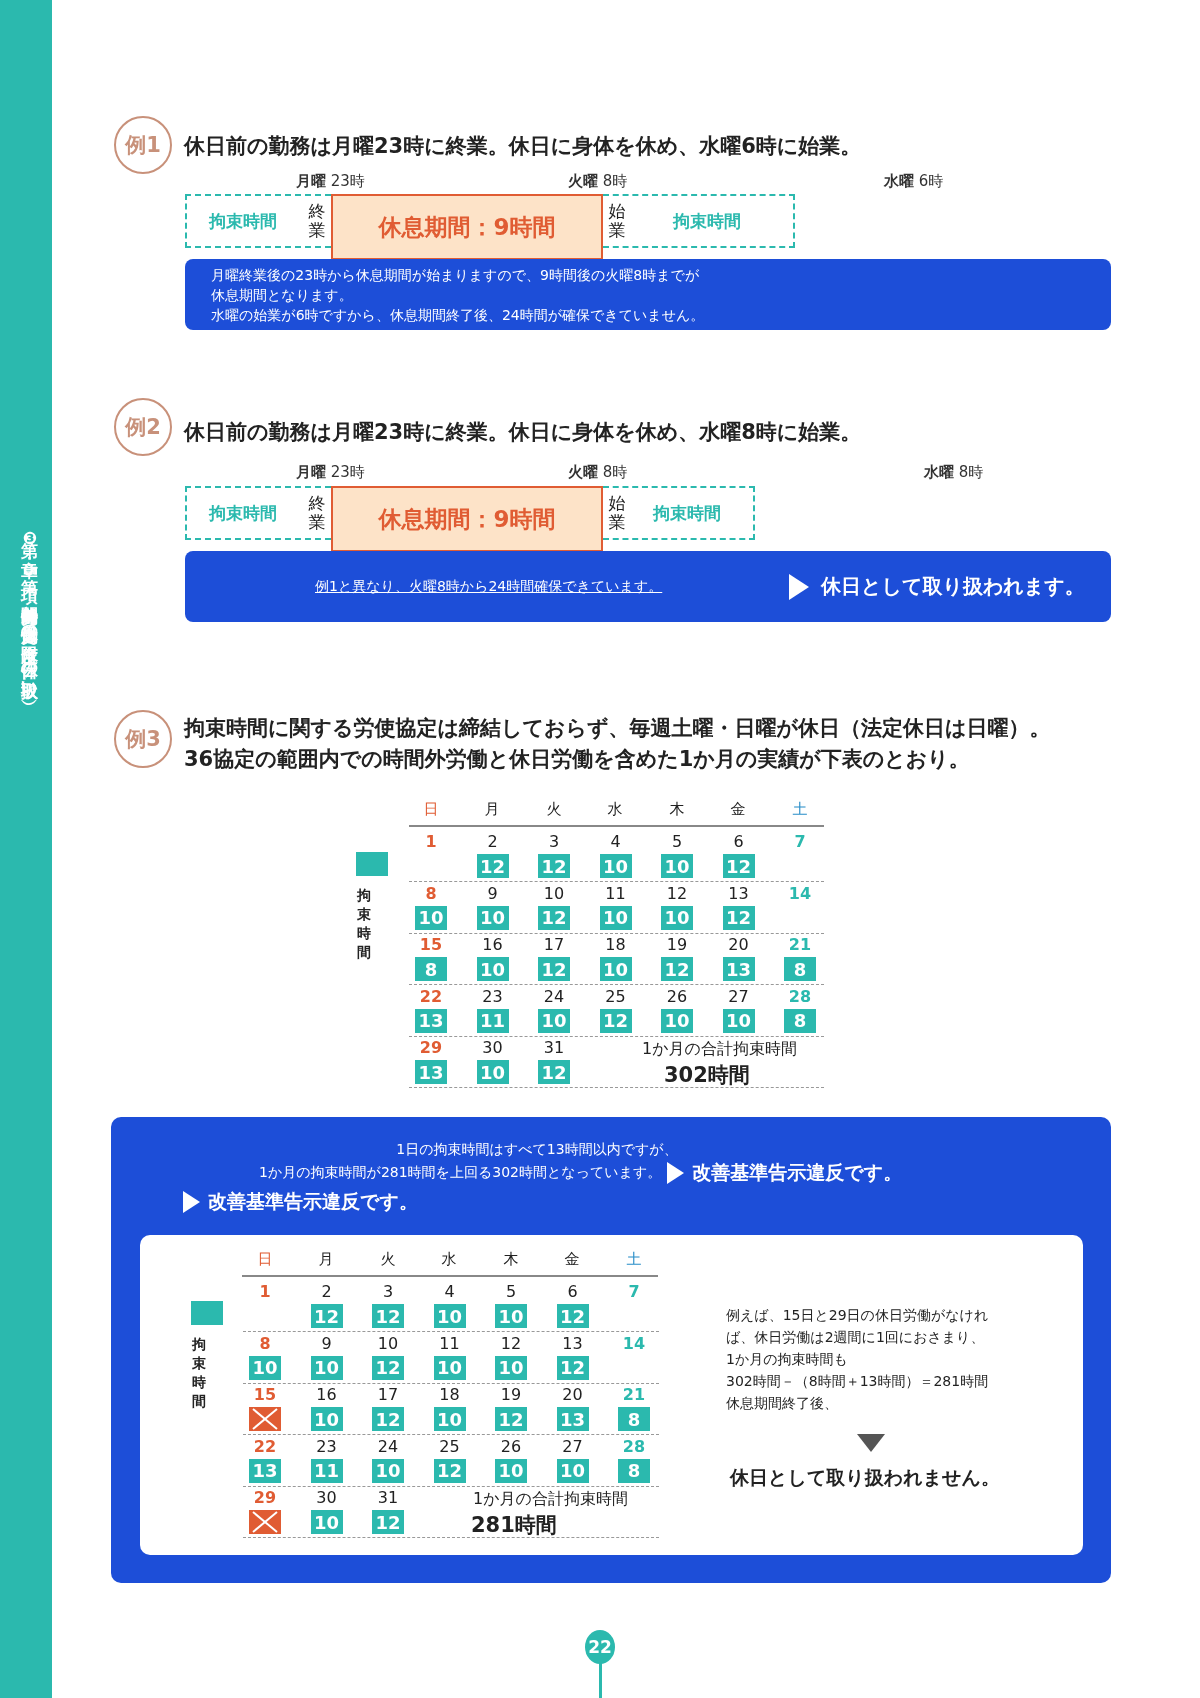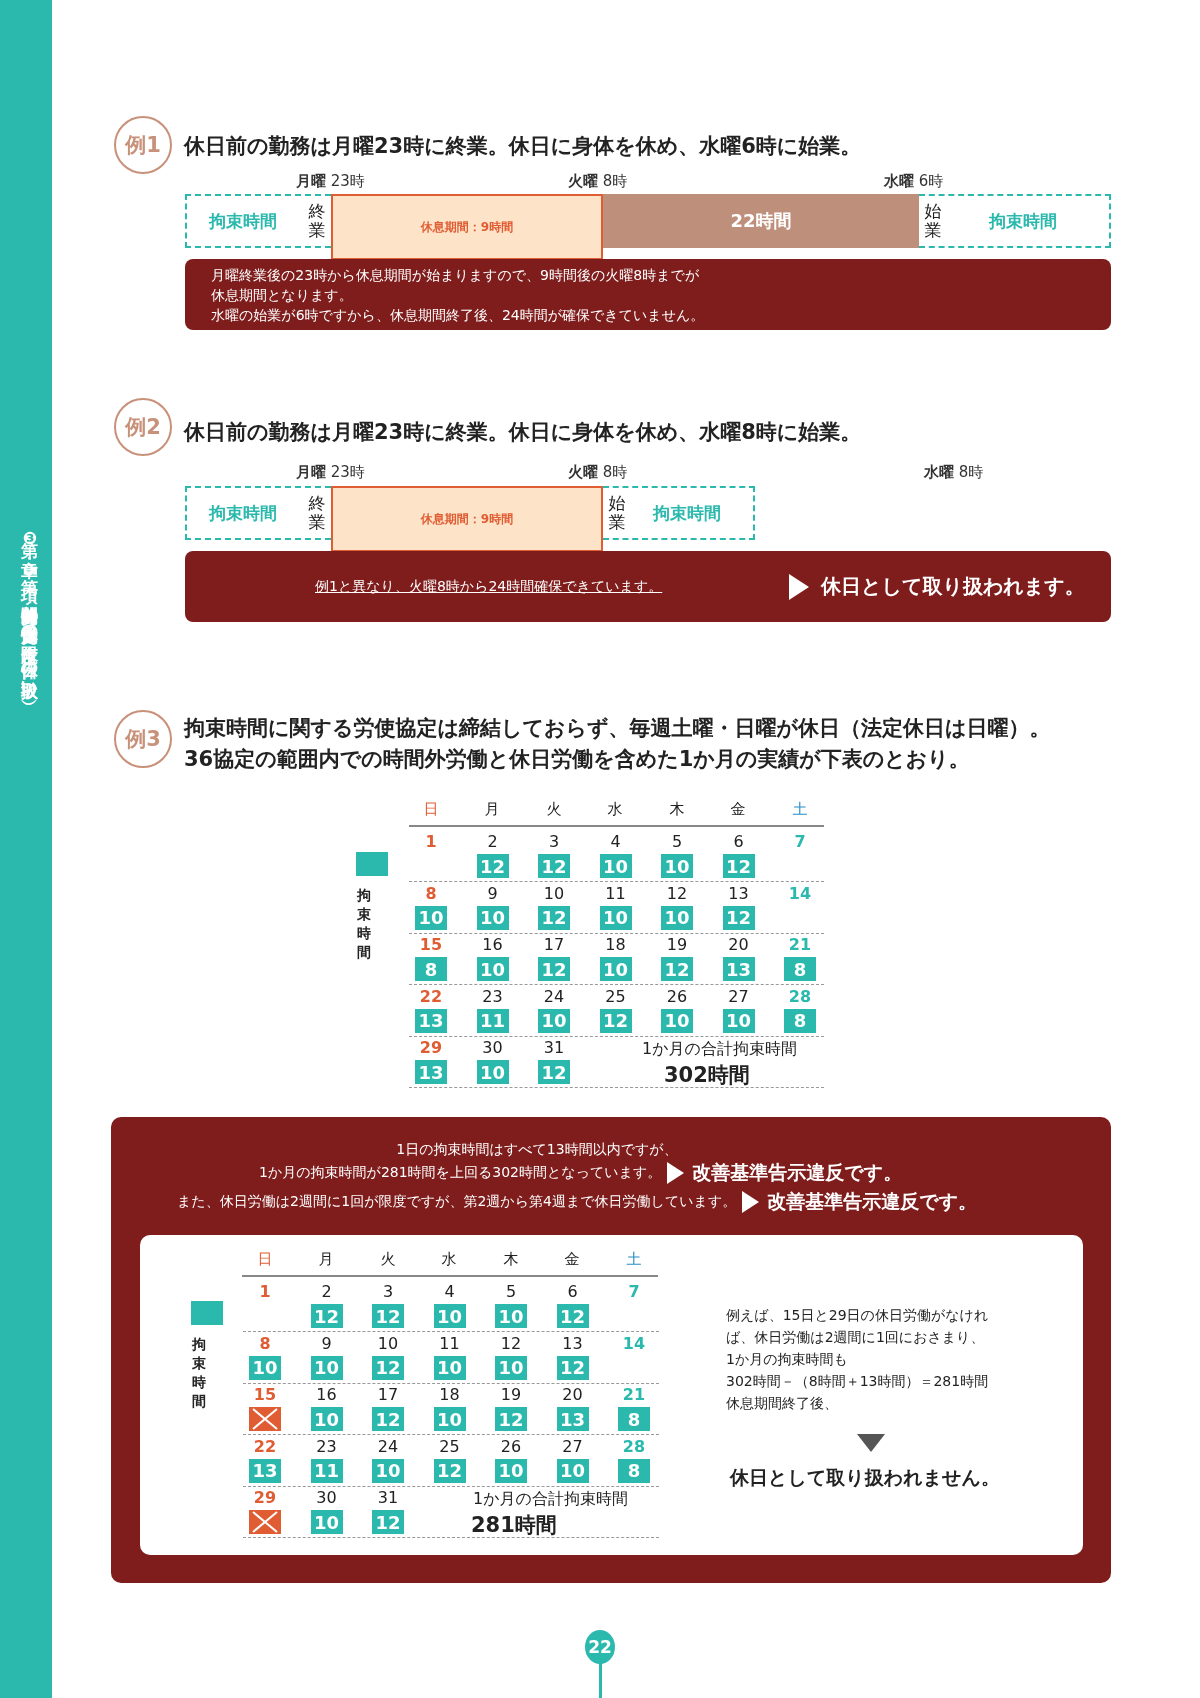--- a/index.html
+++ b/index.html
@@ -8,27 +8,27 @@
   .sidebar { position: absolute; left: 0; top: 0; width: 52px; height: 1698px; background: #2bb9ae; }
   .sidebar-text { position: absolute; left: 12px; top: 528px; width: 28px; color: #fff; font-weight: bold;
                   font-size: 17px; line-height: 21.6px; text-align: center; writing-mode: vertical-rl; letter-spacing: 0; }
   .badge { position: absolute; width: 58px; height: 58px; border: 2px solid #c8917a; border-radius: 50%;
            color: #c8917a; font-size: 21px; display: flex; align-items: center; justify-content: center; font-weight: bold; }
   .heading { position: absolute; font-weight: bold; font-size: 21px; color: #222; white-space: nowrap; }
   .time-label { position: absolute; font-size: 15px; white-space: nowrap; color: #333; }
   .time-label b { font-weight: bold; }
   .bar { position: absolute; height: 54px; display: flex; }
   .seg-dash { border: 2px dashed #2bb9ae; background: #fff; position: relative; height: 54px; }
-  .seg-rest { background: #fde3c8; border: 2px solid #e05c33; color: #e05c33; font-weight: bold; font-size: 12px;
+  .seg-rest { background: #fde3c8; border: 2px solid #e05c33; color: #e05c33; font-weight: bold; font-size: 23px;
               display: flex; align-items: center; justify-content: center; height: 66px; }
   .seg-off { background: #be8f7b; color: #fff; font-weight: bold; font-size: 18px; display: flex; align-items: center;
              justify-content: center; height: 54px; }
   .seg-kanji { position: absolute; font-size: 17px; line-height: 19px; width: 20px; text-align: center; color: #222; }
   .seg-teal { position: absolute; color: #2bb9ae; font-weight: bold; font-size: 17px; white-space: nowrap; }
-  .note-box { position: absolute; background: #7f1d1d; border-radius: 8px; color: #fff; }
+  .note-box { position: absolute; background: #1d4ed8; border-radius: 8px; color: #fff; }
   .note-small { position: absolute; font-size: 14px; line-height: 20px; white-space: nowrap; }
   .note-big { position: absolute; font-size: 20px; font-weight: bold; white-space: nowrap; display: flex; align-items: center; }
   .tri { display: inline-block; width: 0; height: 0; border-top: 13px solid transparent; border-bottom: 13px solid transparent;
          border-left: 20px solid #fff; margin-right: 12px; }
   .cal { position: absolute; }
   .cal-head { position: absolute; font-size: 15px; text-align: center; width: 40px; }
   .cal-line { position: absolute; height: 0; }
   .cal-cell-day { position: absolute; font-size: 16px; text-align: center; width: 40px; }
   .cal-cell-hrs { position: absolute; width: 32px; height: 24px; background: #2bb9ae; color: #fff; font-weight: bold;
                   font-size: 18px; display: flex; align-items: center; justify-content: center; }
@@ -62,21 +62,20 @@
     <b>水曜</b> <span>6時</span>
   </div>
 
   <div class="bar" style="left:185px; top:194px; width:926px;">
     <div class="seg-dash" style="width:146px; border-right:none;">
       <span class="seg-teal" style="left:22px; top:14px;">拘束時間</span>
       <span class="seg-kanji" style="left:120px; top:6px; white-space:pre-line;">終
 業</span>
     </div>
     <div class="seg-rest" style="width:272px;">休息期間：9時間</div>
-    <div class="seg-off" style="width:316px;">22時間</div>
     <div class="seg-dash" style="width:192px; border-left:none;">
       <span class="seg-kanji" style="left:4px; top:6px; white-space:pre-line;">始
 業</span>
       <span class="seg-teal" style="left:70px; top:14px;">拘束時間</span>
     </div>
   </div>
 
   <div class="note-box" style="left:185px; top:259px; width:926px; height:71px;">
     <div class="note-small" style="left:26px; top:6px;">月曜終業後の23時から休息期間が始まりますので、9時間後の火曜8時までが</div>
     <div class="note-small" style="left:26px; top:26px;">休息期間となります。</div>
@@ -213,21 +212,20 @@
 </section>
 
 <section class="note-box" style="left:111px; top:1117px; width:1000px; height:466px; border-radius:10px;">
   <div class="note-small" style="left:0; width:852px; text-align:center; top:22px;">1日の拘束時間はすべて13時間以内ですが、</div>
   <div style="position:absolute; left:148px; top:43px; display:flex; align-items:center; white-space:nowrap;">
     <span style="font-size:14px;">1か月の拘束時間が281時間を上回る302時間となっています。</span>
     <span class="tri" style="border-top-width:11px; border-bottom-width:11px; border-left-width:17px; margin:0 8px 0 6px;"></span>
     <span style="font-size:19px; font-weight:bold;">改善基準告示違反です。</span>
   </div>
   <div style="position:absolute; left:66px; top:72px; display:flex; align-items:center; white-space:nowrap;">
-    <span style="font-size:14px;">また、休日労働は2週間に1回が限度ですが、第2週から第4週まで休日労働しています。</span>
     <span class="tri" style="border-top-width:11px; border-bottom-width:11px; border-left-width:17px; margin:0 8px 0 6px;"></span>
     <span style="font-size:19px; font-weight:bold;">改善基準告示違反です。</span>
   </div>
 
   <div style="position:absolute; left:29px; top:118px; width:943px; height:320px; background:#fff; border-radius:10px;">
   </div>
 </section>
 
 <div class="cal" style="left:0; top:0;">
   <div class="legend-sq" style="left:191px; top:1301px;"></div>

